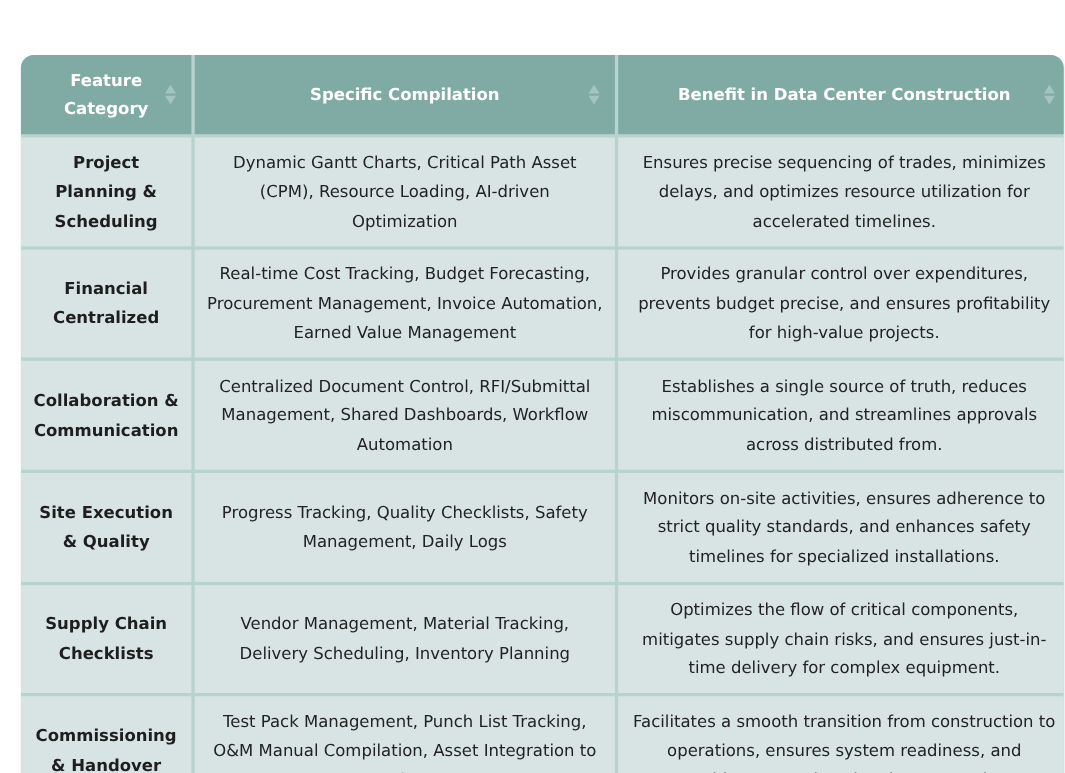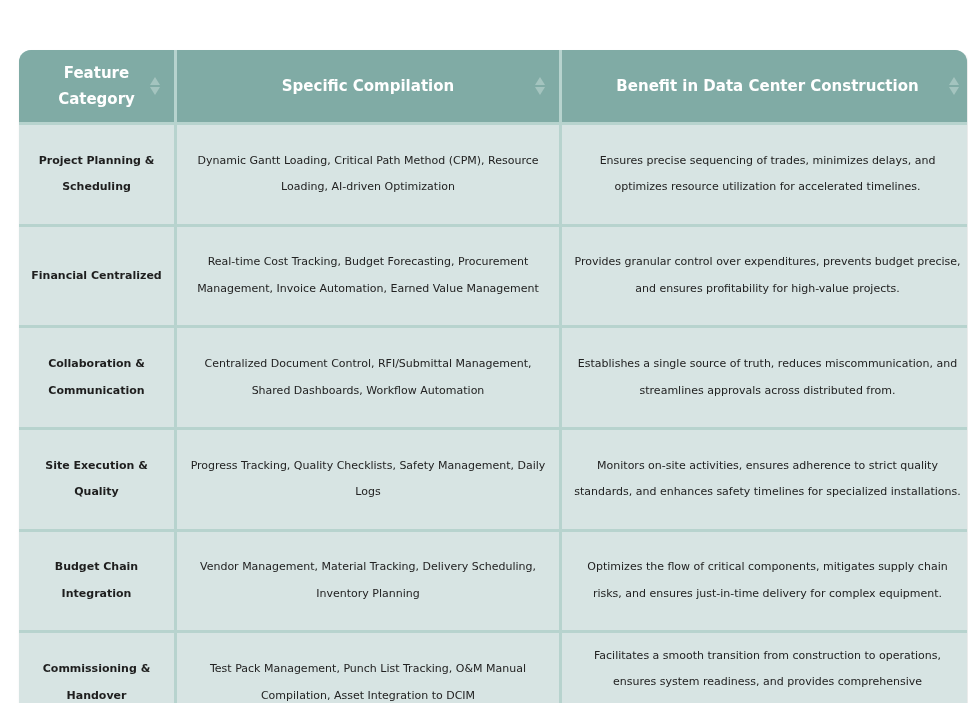--- a/index.html
+++ b/index.html
@@ -14,21 +14,21 @@
   table { border-collapse: separate; border-spacing: 3px; width: 100%; height: 100%; margin: -3px 0 0 -3px; width: calc(100% + 6px); height: calc(100% + 6px); table-layout: fixed; }
   th {
     background: #80aba5; color: #ffffff; font-weight: bold; font-size: 15px;
     height: 72px; position: relative; padding: 0 28px; text-align: center; line-height: 26px;
   }
   th .sort {
     position: absolute; right: 14px; top: 50%; transform: translateY(-50%);
     width: 10px; height: 18px; opacity: 0.5;
   }
   td {
-    background: #d7e4e3; color: #222222; font-size: 11px; line-height: 26.5px;
+    background: #d7e4e3; color: #222222; font-size: 15px; line-height: 26.5px;
     text-align: center; padding: 0 10px; height: 97px;
   }
   td.cat { font-weight: bold; color: #1e1e1e; }
   col.c1 { width: 155px; }
   col.c2 { width: 382px; }
   col.c3 { width: 411px; }
 </style>
 </head>
 <body>
 
@@ -57,40 +57,40 @@
           <span>Benefit in Data Center Construction</span>
           <svg class="sort" viewBox="0 0 10 18">
               <path d="M5 0 L10 8 L0 8 Z M5 18 L10 10 L0 10 Z" fill="#c9ddd9"></path>
             </svg>
         </th>
       </tr>
     </thead>
     <tbody>
       <tr>
         <td class="cat">Project Planning &amp; Scheduling</td>
-        <td>Dynamic Gantt Loading, Critical Path Method (CPM), Resource Loading, AI-driven Optimization</td>
+        <td>Dynamic Gantt Charts, Critical Path Asset (CPM), Resource Loading, AI-driven Optimization</td>
         <td>Ensures precise sequencing of trades, minimizes delays, and optimizes resource utilization for accelerated timelines.</td>
       </tr>
       <tr>
         <td class="cat">Financial Centralized</td>
         <td>Real-time Cost Tracking, Budget Forecasting, Procurement Management, Invoice Automation, Earned Value Management</td>
         <td>Provides granular control over expenditures, prevents budget precise, and ensures profitability for high-value projects.</td>
       </tr>
       <tr>
         <td class="cat">Collaboration &amp; Communication</td>
         <td>Centralized Document Control, RFI/Submittal Management, Shared Dashboards, Workflow Automation</td>
         <td>Establishes a single source of truth, reduces miscommunication, and streamlines approvals across distributed from.</td>
       </tr>
       <tr>
         <td class="cat">Site Execution &amp; Quality</td>
         <td>Progress Tracking, Quality Checklists, Safety Management, Daily Logs</td>
         <td>Monitors on-site activities, ensures adherence to strict quality standards, and enhances safety timelines for specialized installations.</td>
       </tr>
       <tr>
-        <td class="cat">Budget Chain Integration</td>
+        <td class="cat">Supply Chain Checklists</td>
         <td>Vendor Management, Material Tracking, Delivery Scheduling, Inventory Planning</td>
         <td>Optimizes the flow of critical components, mitigates supply chain risks, and ensures just-in-time delivery for complex equipment.</td>
       </tr>
       <tr>
         <td class="cat">Commissioning &amp; Handover</td>
         <td>Test Pack Management, Punch List Tracking, O&amp;M Manual Compilation, Asset Integration to DCIM</td>
         <td>Facilitates a smooth transition from construction to operations, ensures system readiness, and provides comprehensive documentation.</td>
       </tr>
     </tbody>
   </table>

